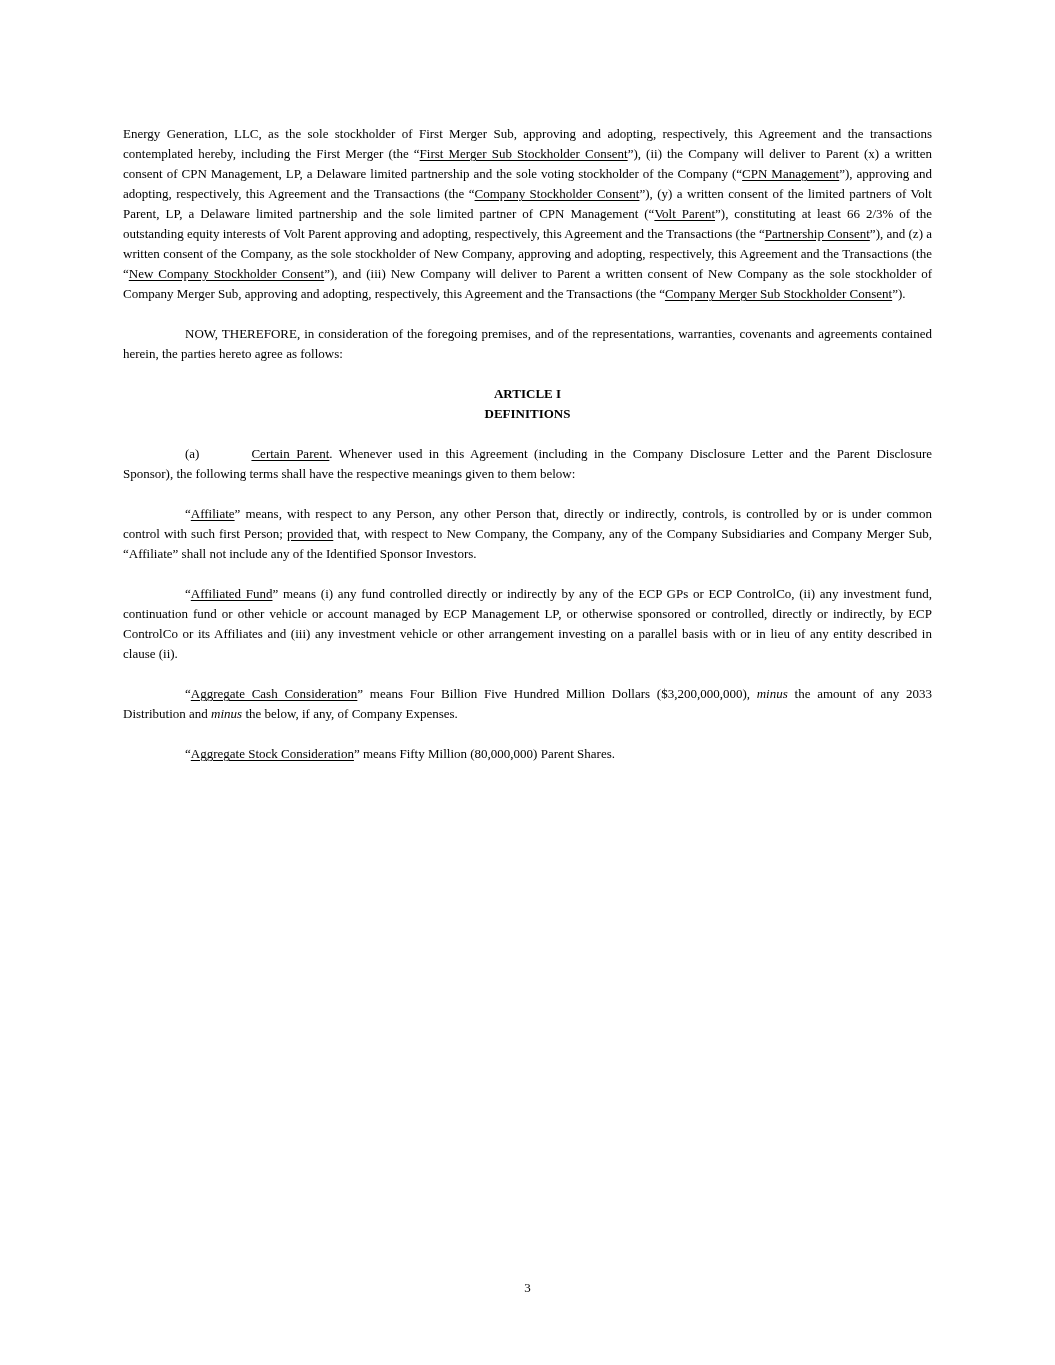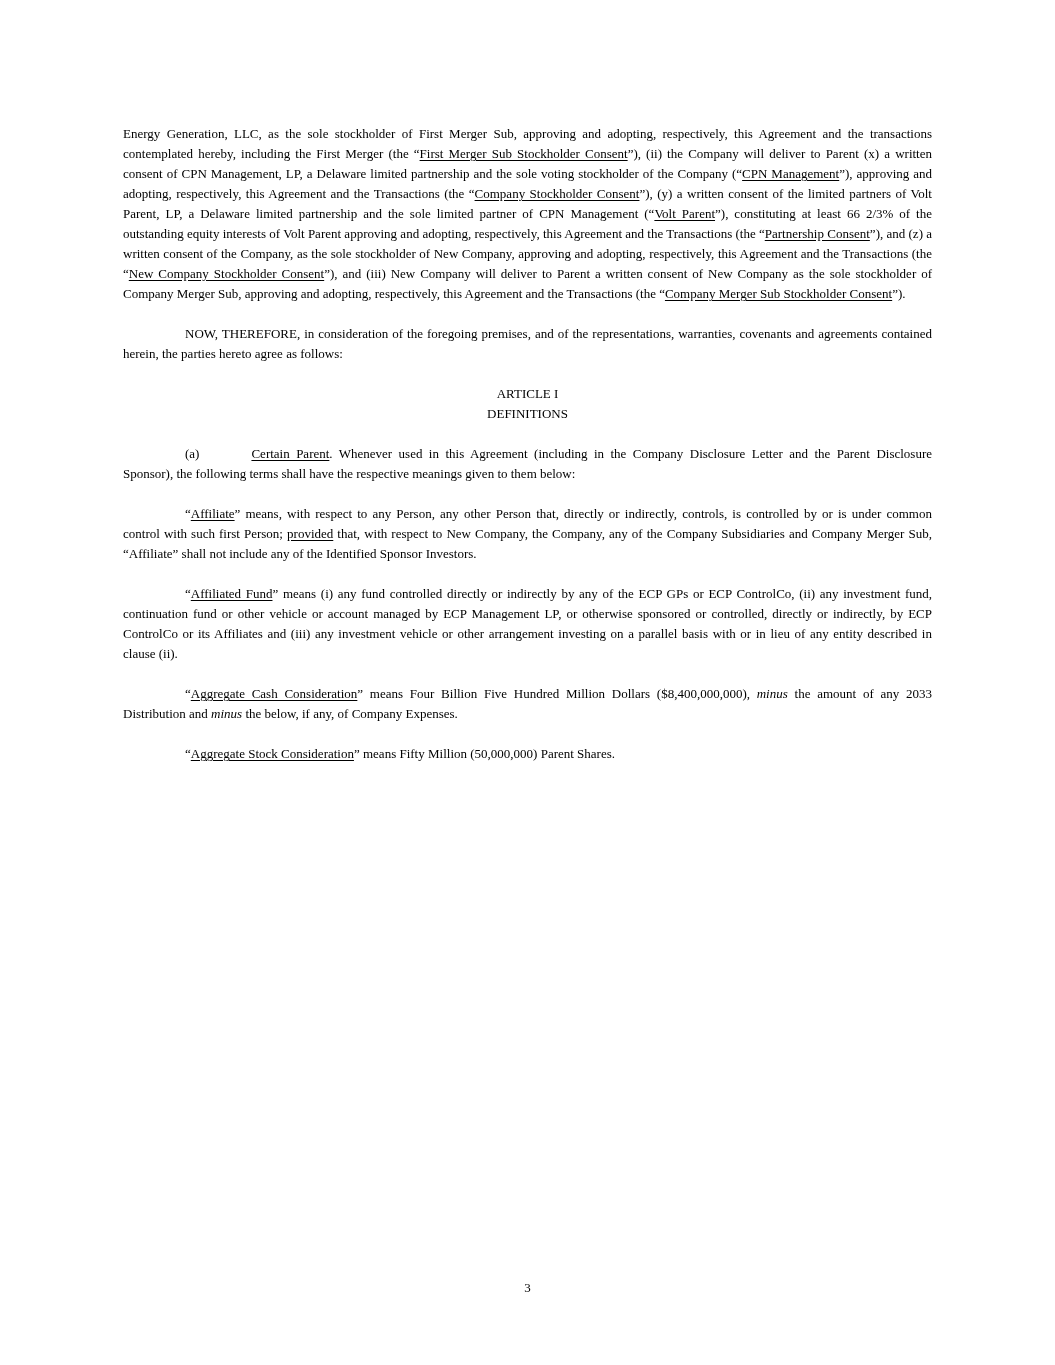--- a/index.html
+++ b/index.html
@@ -42,21 +42,21 @@
     margin-top: 0;
   }
   .u {
     text-decoration: underline;
     text-underline-offset: 2px;
   }
   .i {
     font-style: italic;
   }
   .b {
-    font-weight: normal;
+    font-weight: bold;
     text-align: right;
   }
   .tab {
     display: inline-block;
     width: 52px;
   }
   .footer {
     position: absolute;
     top: 1278px;
     left: 0;
@@ -69,19 +69,19 @@
 
 <div class="page">
   <main class="content">
       <div class="block justify"><span class="">Energy Generation, LLC, as the sole stockholder of First Merger Sub, approving and adopting, respectively, this Agreement and the transactions contemplated hereby, including the First Merger (the “</span><span class="u ">First Merger Sub Stockholder Consent</span><span class="">”), (ii) the Company will deliver to Parent (x) a written consent of CPN Management, LP, a Delaware limited partnership and the sole voting stockholder of the Company (“</span><span class="u ">CPN Management</span><span class="">”), approving and adopting, respectively, this Agreement and the Transactions (the “</span><span class="u ">Company Stockholder Consent</span><span class="">”), (y) a written consent of the limited partners of Volt Parent, LP, a Delaware limited partnership and the sole limited partner of CPN Management (“</span><span class="u ">Volt Parent</span><span class="">”), constituting at least 66 2/3% of the outstanding equity interests of Volt Parent approving and adopting, respectively, this Agreement and the Transactions (the “</span><span class="u ">Partnership Consent</span><span class="">”), and (z) a written consent of the Company, as the sole stockholder of New Company, approving and adopting, respectively, this Agreement and the Transactions (the “</span><span class="u ">New Company Stockholder Consent</span><span class="">”), and (iii) New Company will deliver to Parent a written consent of New Company as the sole stockholder of Company Merger Sub, approving and adopting, respectively, this Agreement and the Transactions (the “</span><span class="u ">Company Merger Sub Stockholder Consent</span><span class="">”).</span></div>
       <div class="block justify indent"><span class="">NOW, THEREFORE, in consideration of the foregoing premises, and of the representations, warranties, covenants and agreements contained herein, the parties hereto agree as follows:</span></div>
       <div class="block heading"><span class="b">ARTICLE I</span></div>
       <div class="block heading no-gap"><span class="b">DEFINITIONS</span></div>
       <div class="block justify indent"><span class="">(a)</span><span class="tab"></span><span class="u ">Certain Parent</span><span class="">. Whenever used in this Agreement (including in the Company Disclosure Letter and the Parent Disclosure Sponsor), the following terms shall have the respective meanings given to them below:</span></div>
       <div class="block justify indent"><span class="">“</span><span class="u ">Affiliate</span><span class="">” means, with respect to any Person, any other Person that, directly or indirectly, controls, is controlled by or is under common control with such first Person; </span><span class="u ">provided</span><span class=""> that, with respect to New Company, the Company, any of the Company Subsidiaries and Company Merger Sub, “Affiliate” shall not include any of the Identified Sponsor Investors.</span></div>
       <div class="block justify indent"><span class="">“</span><span class="u ">Affiliated Fund</span><span class="">” means (i) any fund controlled directly or indirectly by any of the ECP GPs or ECP ControlCo, (ii) any investment fund, continuation fund or other vehicle or account managed by ECP Management LP, or otherwise sponsored or controlled, directly or indirectly, by ECP ControlCo or its Affiliates and (iii) any investment vehicle or other arrangement investing on a parallel basis with or in lieu of any entity described in clause (ii).</span></div>
-      <div class="block justify indent"><span class="">“</span><span class="u ">Aggregate Cash Consideration</span><span class="">” means Four Billion Five Hundred Million Dollars ($8,400,000,000), </span><span class="i ">minus</span><span class=""> the amount of any 2033 Distribution and </span><span class="i ">minus</span><span class=""> the below, if any, of Company Expenses.</span></div>
-      <div class="block justify indent"><span class="">“</span><span class="u ">Aggregate Stock Consideration</span><span class="">” means Fifty Million (50,000,000) Parent Shares.</span></div>
+      <div class="block justify indent"><span class="">“</span><span class="u ">Aggregate Cash Consideration</span><span class="">” means Four Billion Five Hundred Million Dollars ($3,200,000,000), </span><span class="i ">minus</span><span class=""> the amount of any 2033 Distribution and </span><span class="i ">minus</span><span class=""> the below, if any, of Company Expenses.</span></div>
+      <div class="block justify indent"><span class="">“</span><span class="u ">Aggregate Stock Consideration</span><span class="">” means Fifty Million (80,000,000) Parent Shares.</span></div>
     </main>
   <div class="footer">
     <span>3</span>
   </div>
 </div>
 
 </body></html>

